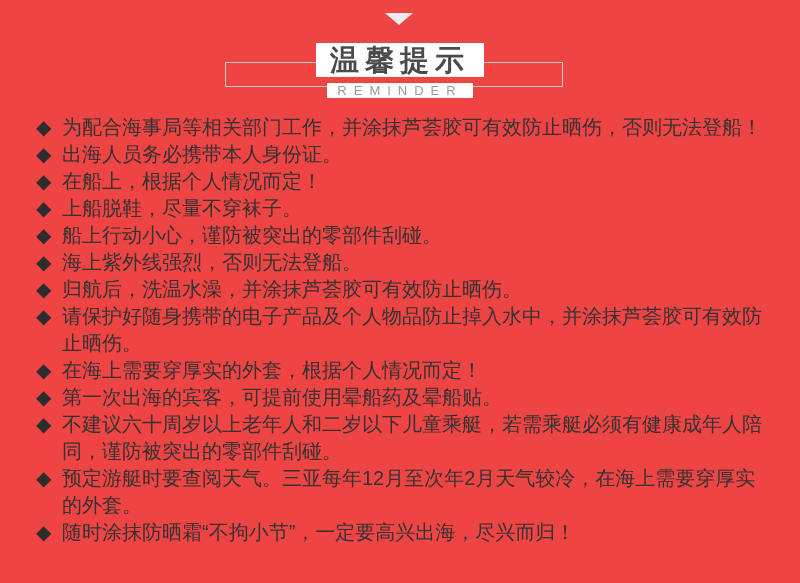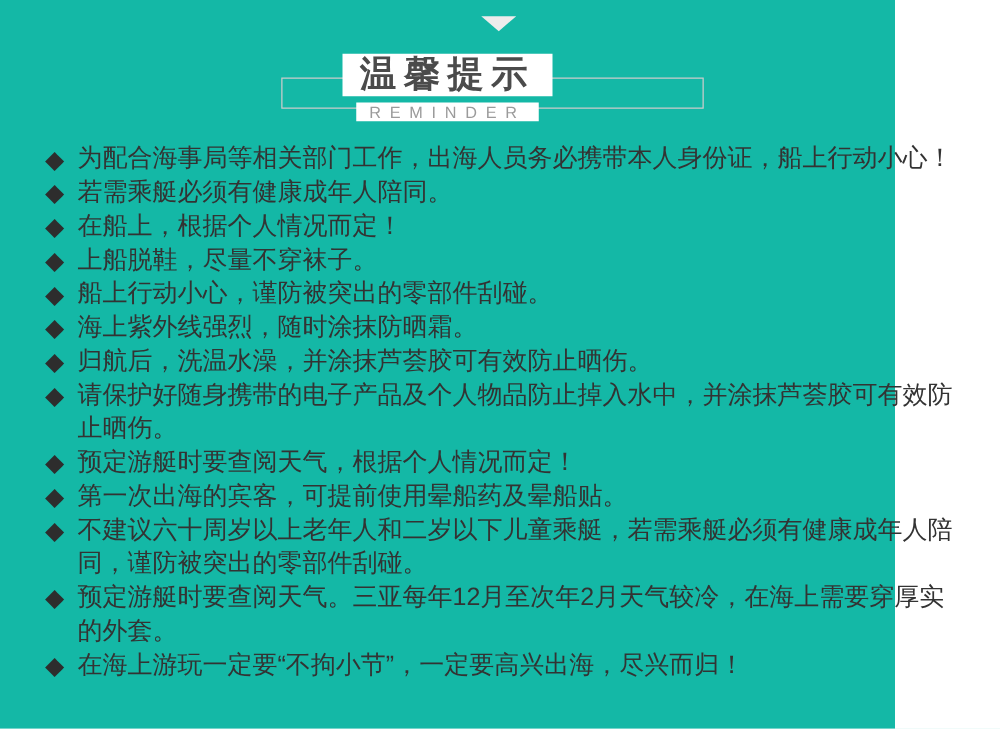--- a/index.html
+++ b/index.html
@@ -2,21 +2,21 @@
 <html><head>
 <meta charset="utf-8">
 <style>
   * { margin: 0; padding: 0; box-sizing: border-box; }
   html, body { background: #ffffff; }
   body {
     width: 800px; height: 583px;
     font-family: "Liberation Sans", "DejaVu Sans", sans-serif;
     position: relative; overflow: hidden;
   }
-  .page { position: relative; width: 716px; height: 583px; background: #14b8a6; }
+  .page { position: relative; width: 800px; height: 583px; background: #ef4444; }
 
   
   .triangle {
     position: absolute; top: 13px; left: 385px;
     width: 0; height: 0;
     border-left: 14px solid transparent;
     border-right: 14px solid transparent;
     border-top: 12px solid #ececec;
   }
 
@@ -68,65 +68,65 @@
       <span class="title">温馨提示</span>
     </div>
     <div class="reminder-row">
       <span class="reminder">REMINDER</span>
     </div>
   </div>
 
   <ul class="list">
     <li class="item">
       <span class="bullet">◆</span>
-      <span class="txt">为配合海事局等相关部门工作，出海人员务必携带本人身份证，船上行动小心！</span>
+      <span class="txt">为配合海事局等相关部门工作，并涂抹芦荟胶可有效防止晒伤，否则无法登船！</span>
     </li>
     <li class="item">
       <span class="bullet">◆</span>
-      <span class="txt">若需乘艇必须有健康成年人陪同。</span>
+      <span class="txt">出海人员务必携带本人身份证。</span>
     </li>
     <li class="item">
       <span class="bullet">◆</span>
       <span class="txt">在船上，根据个人情况而定！</span>
     </li>
     <li class="item">
       <span class="bullet">◆</span>
       <span class="txt">上船脱鞋，尽量不穿袜子。</span>
     </li>
     <li class="item">
       <span class="bullet">◆</span>
       <span class="txt">船上行动小心，谨防被突出的零部件刮碰。</span>
     </li>
     <li class="item">
       <span class="bullet">◆</span>
-      <span class="txt">海上紫外线强烈，随时涂抹防晒霜。</span>
+      <span class="txt">海上紫外线强烈，否则无法登船。</span>
     </li>
     <li class="item">
       <span class="bullet">◆</span>
       <span class="txt">归航后，洗温水澡，并涂抹芦荟胶可有效防止晒伤。</span>
     </li>
     <li class="item">
       <span class="bullet">◆</span>
       <span class="txt">请保护好随身携带的电子产品及个人物品防止掉入水中，并涂抹芦荟胶可有效防止晒伤。</span>
     </li>
     <li class="item">
       <span class="bullet">◆</span>
-      <span class="txt">预定游艇时要查阅天气，根据个人情况而定！</span>
+      <span class="txt">在海上需要穿厚实的外套，根据个人情况而定！</span>
     </li>
     <li class="item">
       <span class="bullet">◆</span>
       <span class="txt">第一次出海的宾客，可提前使用晕船药及晕船贴。</span>
     </li>
     <li class="item">
       <span class="bullet">◆</span>
       <span class="txt">不建议六十周岁以上老年人和二岁以下儿童乘艇，若需乘艇必须有健康成年人陪同，谨防被突出的零部件刮碰。</span>
     </li>
     <li class="item">
       <span class="bullet">◆</span>
       <span class="txt">预定游艇时要查阅天气。三亚每年12月至次年2月天气较冷，在海上需要穿厚实的外套。</span>
     </li>
     <li class="item">
       <span class="bullet">◆</span>
-      <span class="txt">在海上游玩一定要“不拘小节”，一定要高兴出海，尽兴而归！</span>
+      <span class="txt">随时涂抹防晒霜“不拘小节”，一定要高兴出海，尽兴而归！</span>
     </li>
   </ul>
 
 </div>
 
 </body></html>

